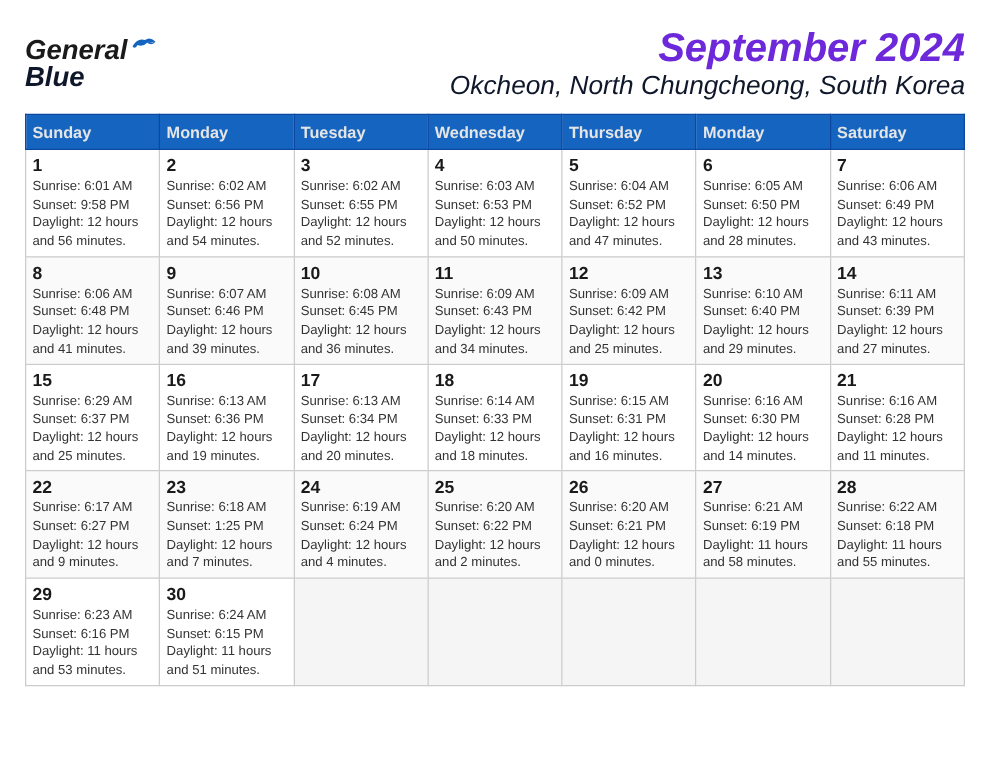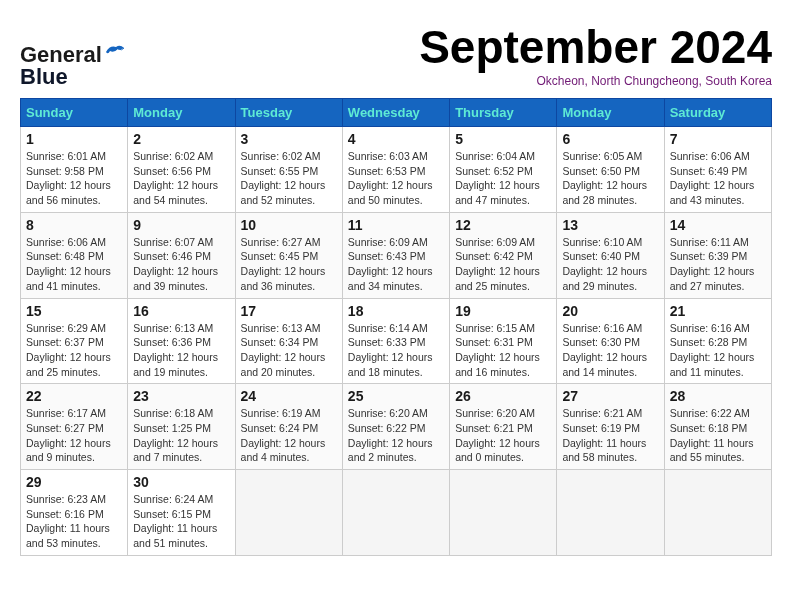--- a/index.html
+++ b/index.html
@@ -6,55 +6,56 @@
     body {
       font-family: Arial, sans-serif;
       background: #fff;
       width: 792px;
       min-height: 612px;
       padding: 20px;
     }
     .header-area {
       display: flex;
       justify-content: space-between;
-      align-items: flex-end;
+      align-items: center;
       margin-bottom: 10px;
+      font-style: italic;
     }
     .logo {
       display: flex;
       flex-direction: column;
       align-items: flex-start;
     }
     .logo-text {
       font-size: 22px;
       font-weight: bold;
       color: #1a1a1a;
       line-height: 1;
     }
     .logo-text .blue { color: #0f172a; }
     .title-area {
       text-align: right;
     }
     .month-year {
-      font-size: 46px;
+      font-size: 32px;
       font-weight: bold;
-      color: #000000;
+      color: #6d28d9;
     }
     .location {
-      font-size: 12px;
-      color: #701a75;
+      font-size: 21px;
+      color: #0f172a;
     }
     .calendar {
       width: 100%;
       border-collapse: collapse;
       font-size: 11px;
     }
     .calendar th {
       background: #1565c0;
-      color: #5eead4;
+      color: #e5e5e5;
       text-align: left;
       padding: 6px 5px;
       font-size: 13px;
       font-weight: bold;
       border: 1px solid #0d47a1;
     }
     .calendar td {
       border: 1px solid #ccc;
       vertical-align: top;
       padding: 4px 5px;
@@ -187,21 +188,21 @@
         <span class="day-num">9</span>
         <div class="day-info">
           <span>Sunrise: 6:07 AM</span><br>
           <span>Sunset: 6:46 PM</span><br>
           <span>Daylight: 12 hours and 39 minutes.</span>
         </div>
       </td>
         <td>
         <span class="day-num">10</span>
         <div class="day-info">
-          <span>Sunrise: 6:27 AM</span><br>
+          <span>Sunrise: 6:08 AM</span><br>
           <span>Sunset: 6:45 PM</span><br>
           <span>Daylight: 12 hours and 36 minutes.</span>
         </div>
       </td>
         <td>
         <span class="day-num">11</span>
         <div class="day-info">
           <span>Sunrise: 6:09 AM</span><br>
           <span>Sunset: 6:43 PM</span><br>
           <span>Daylight: 12 hours and 34 minutes.</span>

